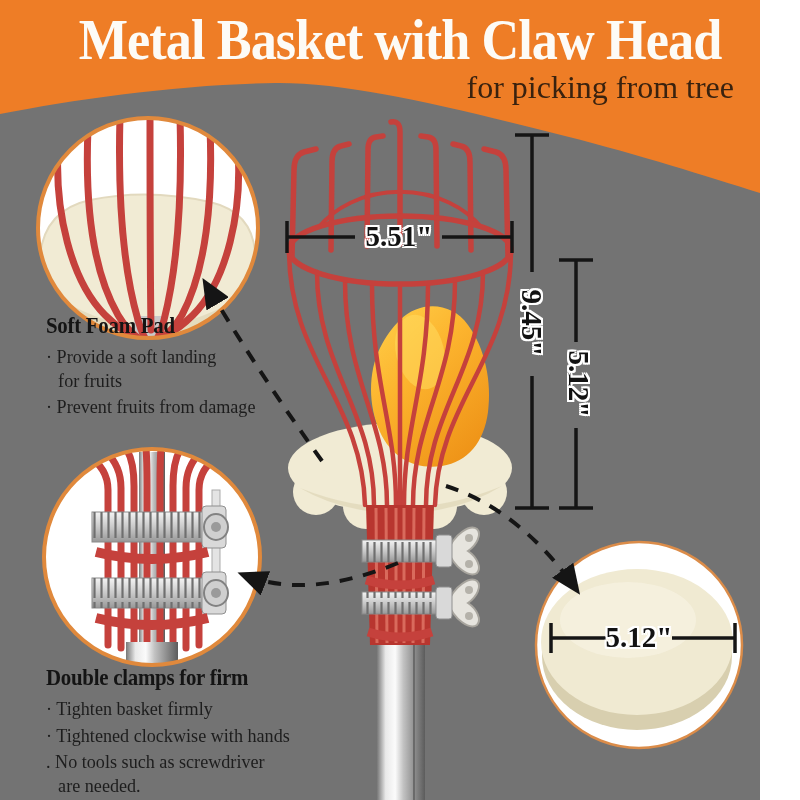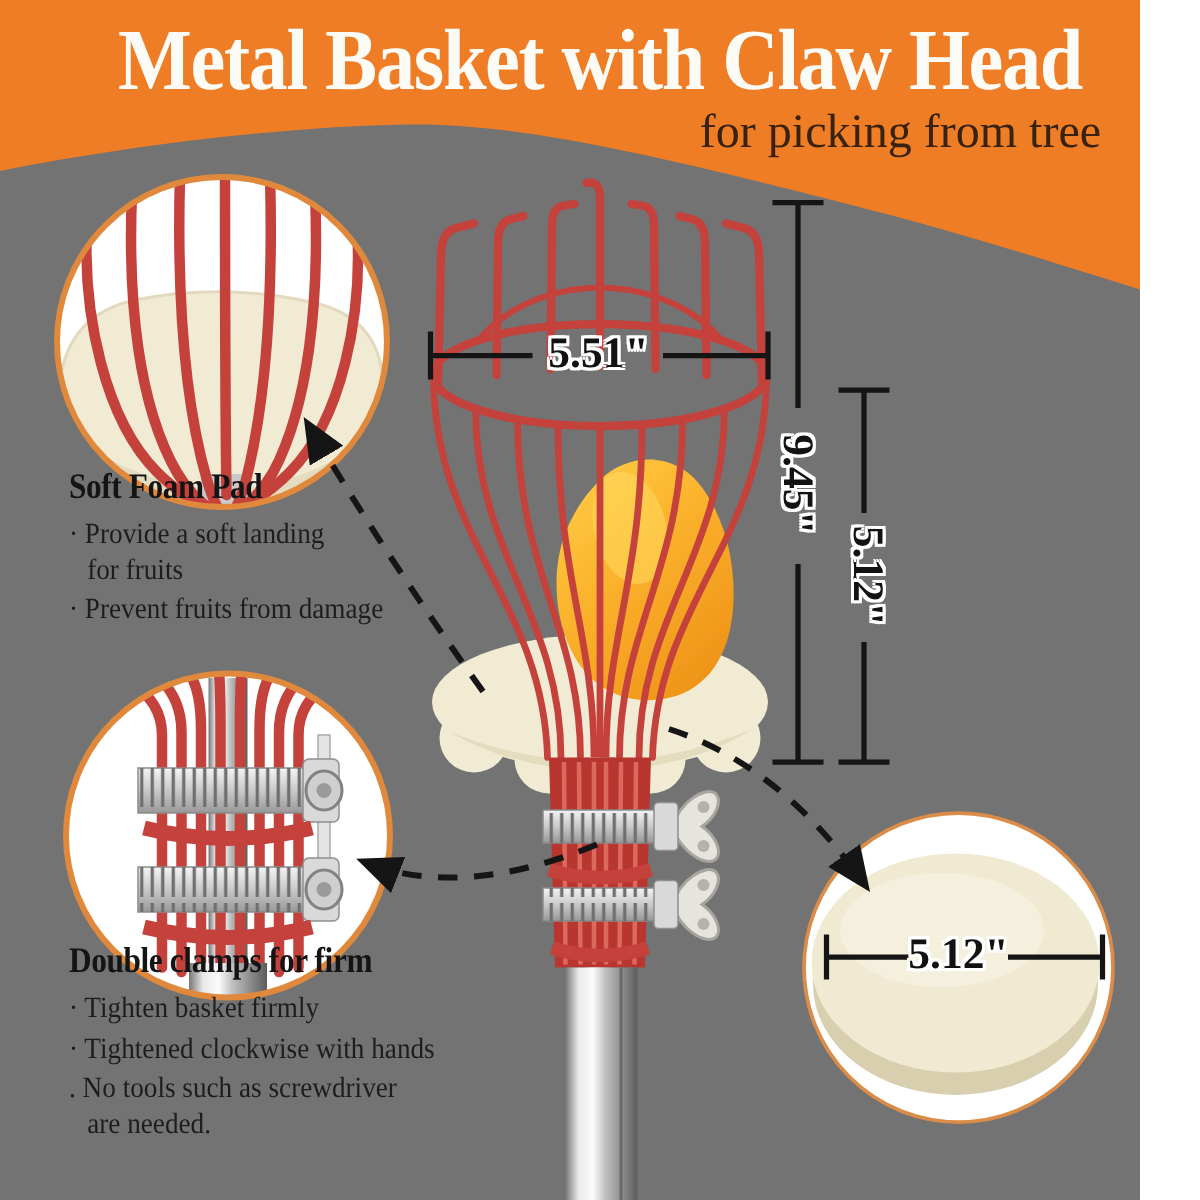--- a/index.html
+++ b/index.html
@@ -257,21 +257,21 @@
 
   <div class="callout-text" style="left:46px;top:312px;">
     <div class="callout-heading">Soft Foam Pad</div>
     <div class="bullets" style="width:300px;">
       <div class="bullet">· Provide a soft landing
 for fruits</div>
       <div class="bullet">· Prevent fruits from damage</div>
     </div>
   </div>
 
-  <div class="callout-text" style="left:46px;top:628px;">
+  <div class="callout-text" style="left:46px;top:664px;">
     <div class="callout-heading">Double clamps for firm</div>
     <div class="bullets" style="width:330px;">
       <div class="bullet">· Tighten basket firmly</div>
       <div class="bullet">· Tightened clockwise with hands</div>
       <div class="bullet">. No tools such as screwdriver
 are needed.</div>
     </div>
   </div>
 
   <div class="dim" style="left:399px;top:236px;">5.51"</div>

